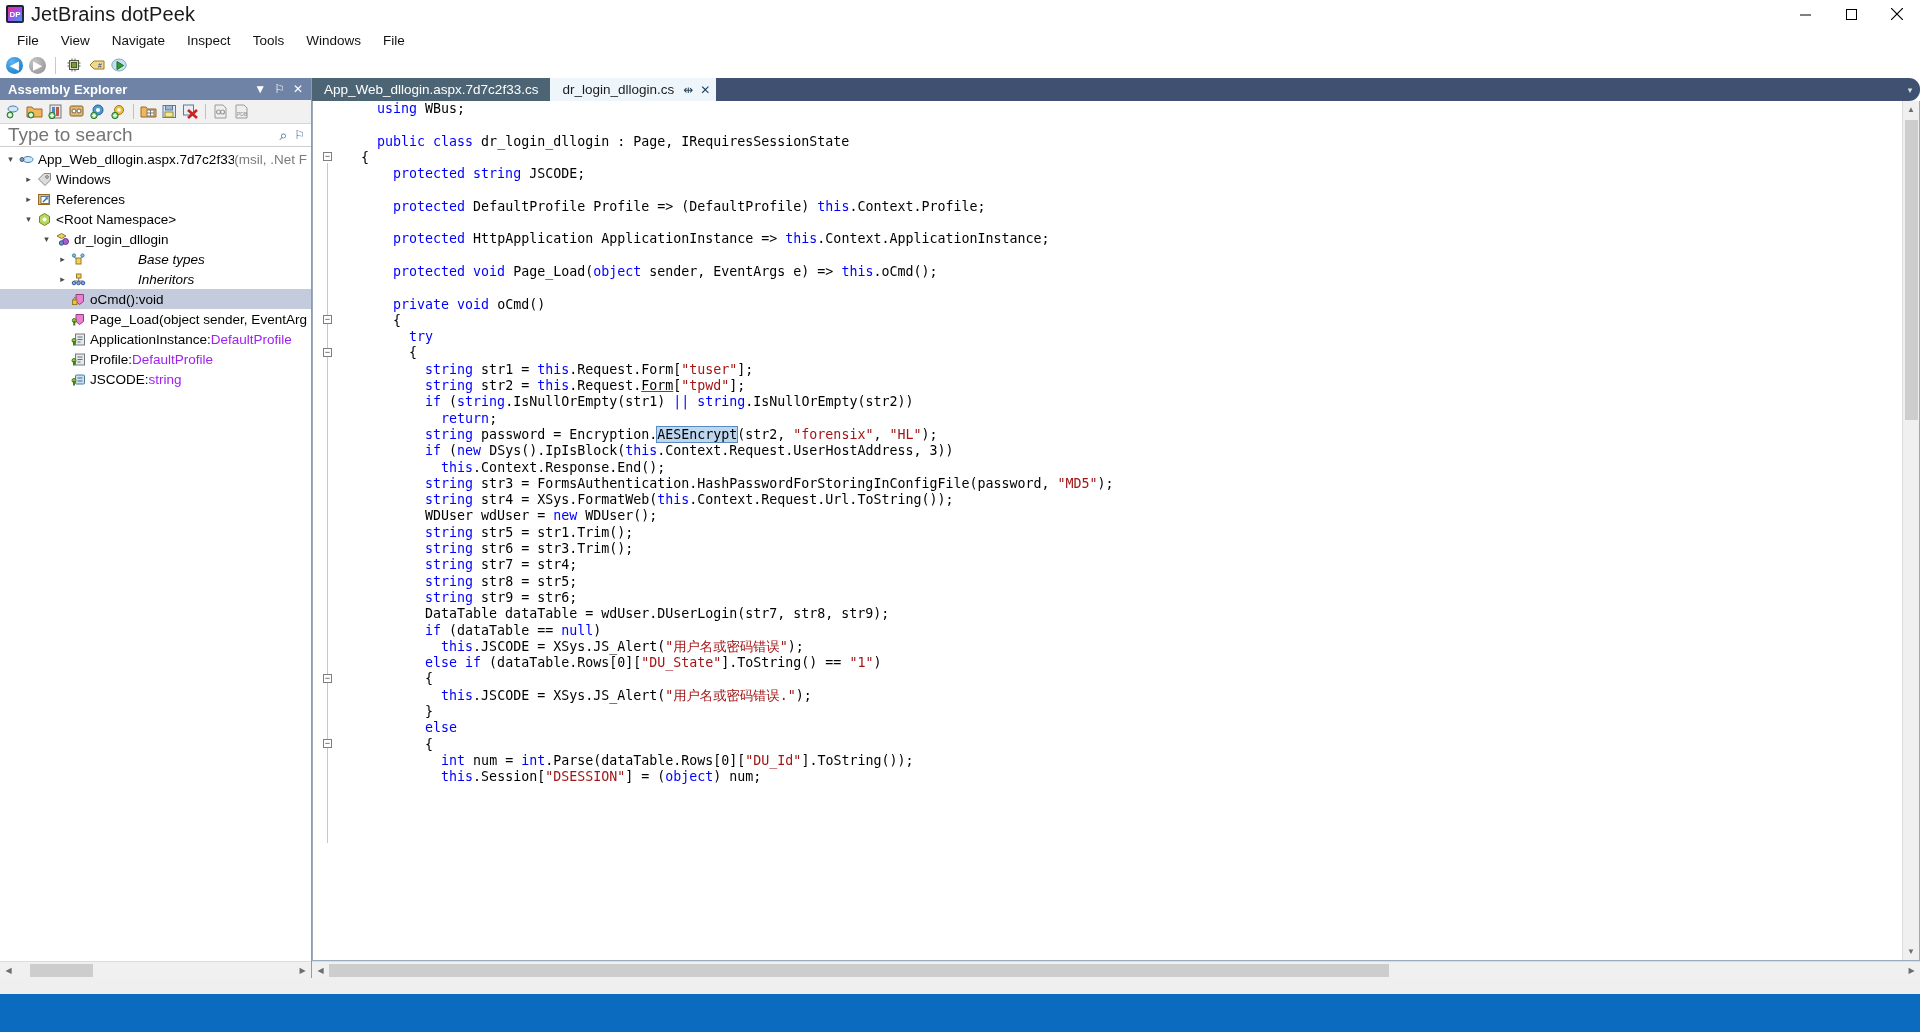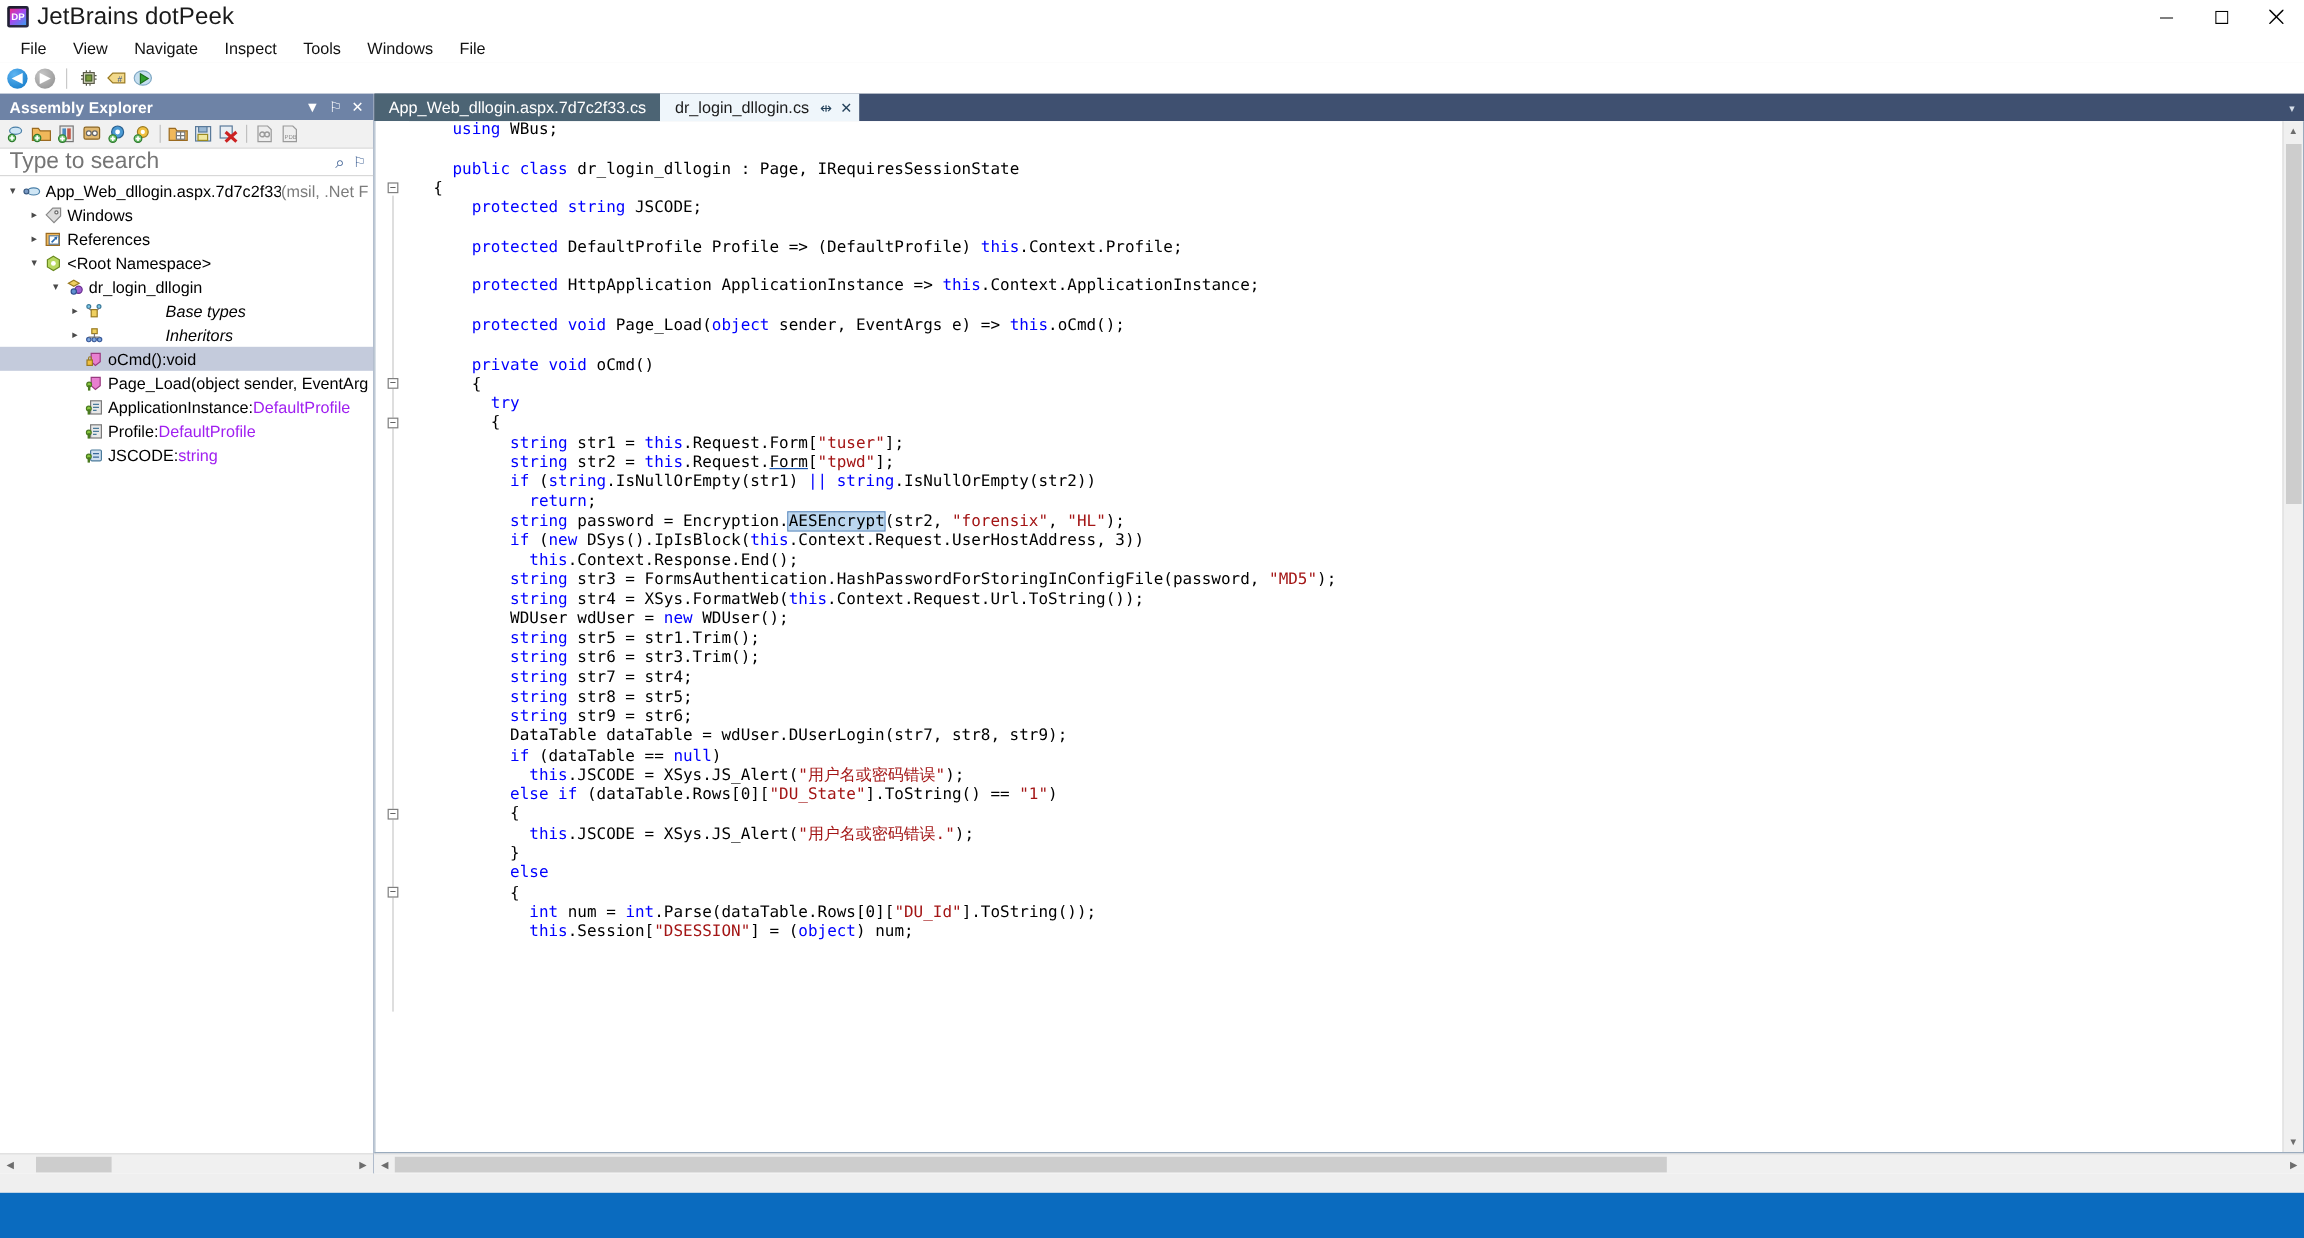--- a/index.html
+++ b/index.html
@@ -258,20 +258,21 @@
     min-width: 0;
     background: #ffffff;
   }
   .tabstrip {
     height: 23px;
     flex: 0 0 23px;
     background: #3f5070;
     display: flex;
     align-items: stretch;
     position: relative;
+    border-radius: 11px;
   }
   .tab {
     display: flex;
     align-items: center;
     padding: 0 12px;
     font-size: 13.5px;
     white-space: nowrap;
   }
   .tab.inactive {
     background: #4c6474;

